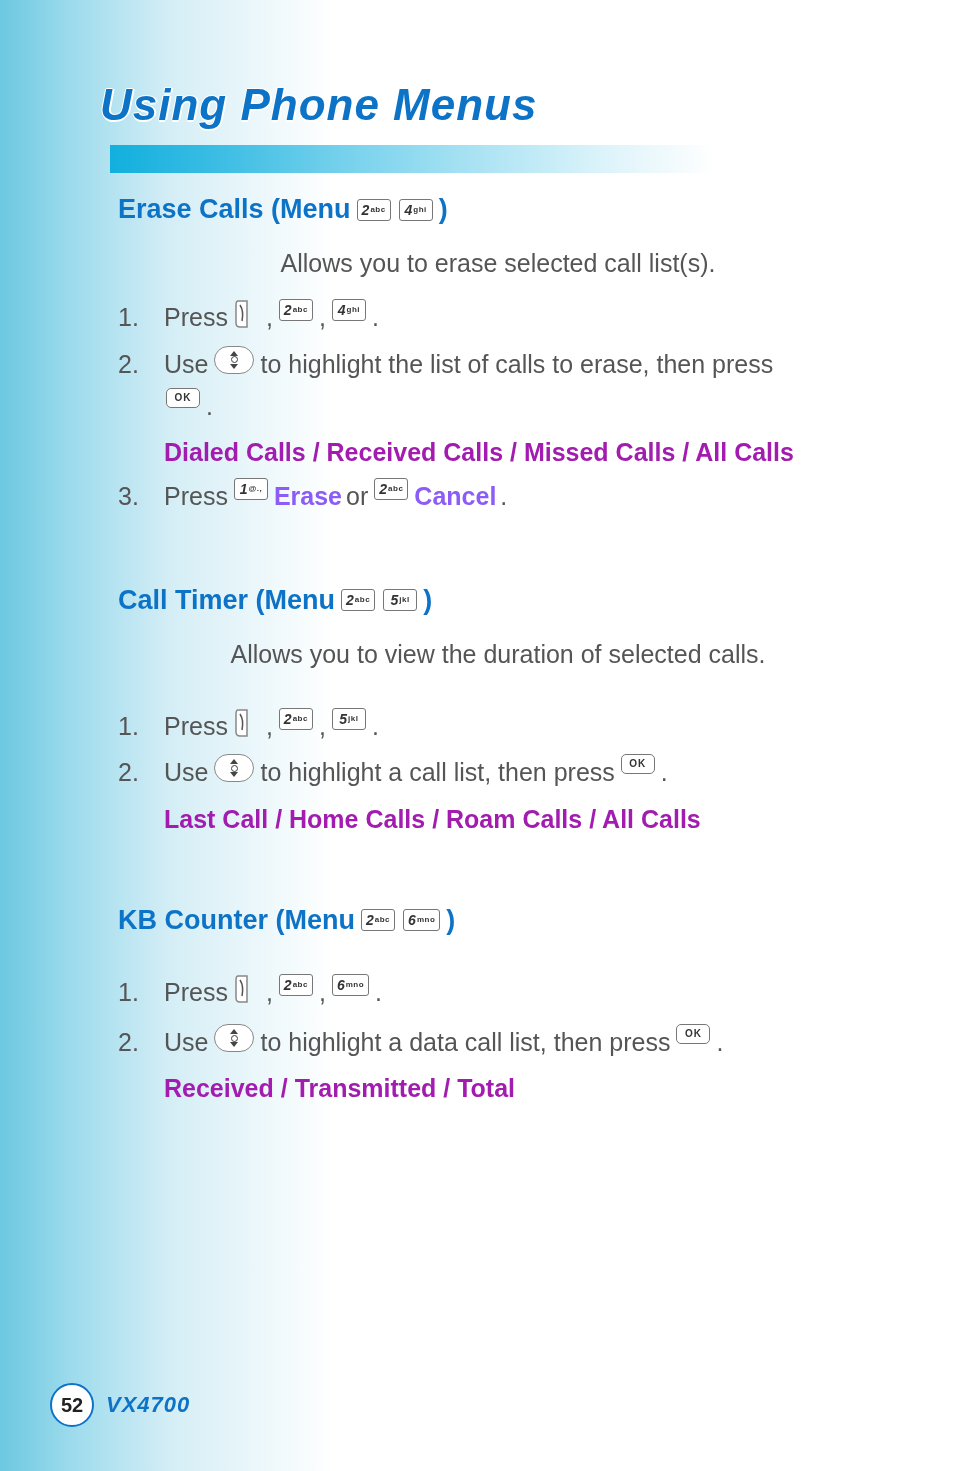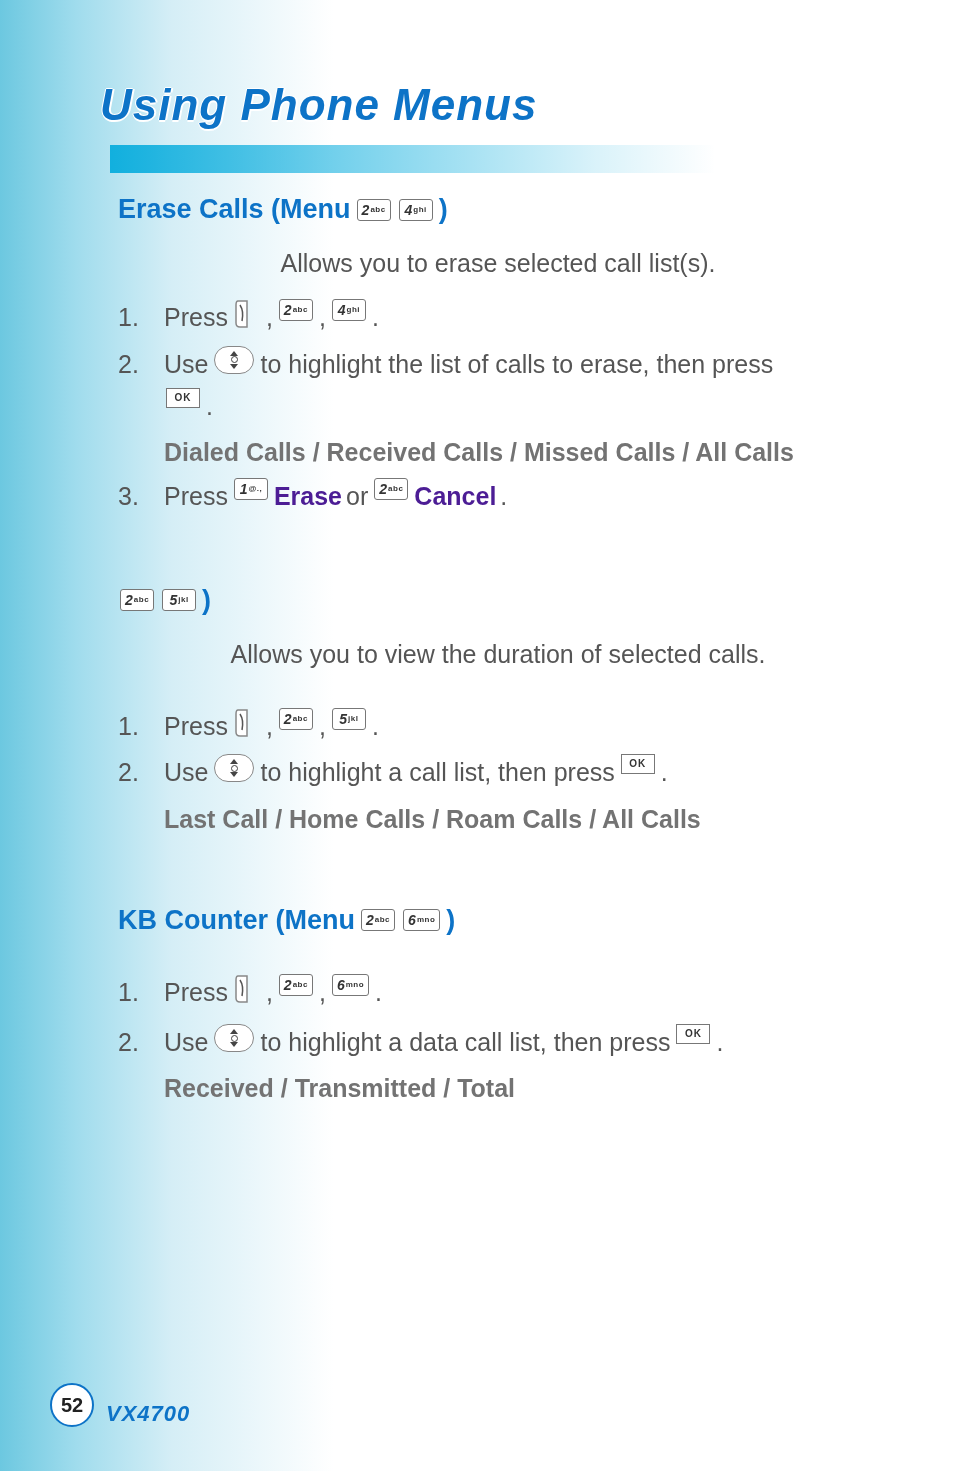--- a/index.html
+++ b/index.html
@@ -77,27 +77,27 @@
     flex: 0 0 46px;
   }
   .li-body {
     flex: 1;
   }
   .li-line {
     display: flex;
     flex-wrap: wrap;
     gap: 4px;
   }
-  .bold { font-weight: 800; color: #4c1d95; }
+  .bold { font-weight: 800; color: #8b5cf6; }
   .options-row {
     margin-top: 8px;
     margin-bottom: 8px;
     margin-left: 46px;
     font-weight: 800;
-    color: #737373;
+    color: #a21caf;
     font-size: 25px;
   }
   .spacer-lg { height: 56px; }
   .spacer-md { height: 36px; }
 
   
   .key {
     display: inline-flex;
     align-items: center;
     justify-content: center;
@@ -110,21 +110,21 @@
     margin: 0 2px;
     font-size: 12px;
     font-weight: 700;
     color: #333;
     vertical-align: middle;
     line-height: 1;
   }
   .key .kbig { font-style: italic; font-size: 14px; margin-right: 1px; }
   .key .ksmall { font-size: 8px; letter-spacing: 0.5px; }
   .key-ok {
-    border-radius: 0;
+    border-radius: 5px;
     min-width: 34px;
     height: 20px;
     font-size: 10px;
     letter-spacing: 1px;
   }
   .softkey {
     display: inline-flex;
     align-items: center;
     justify-content: center;
     width: 26px;
@@ -161,21 +161,21 @@
   .navkey .dot {
     width: 7px; height: 7px; border: 1.5px solid #444; border-radius: 50%;
   }
 
   
   .footer {
     position: absolute;
     left: 50px;
     bottom: 44px;
     display: flex;
-    align-items: flex-end;
+    align-items: center;
     gap: 12px;
   }
   .page-no {
     width: 44px; height: 44px;
     border: 2.5px solid #0d73c7;
     border-radius: 50%;
     display: flex;
     align-items: center;
     justify-content: center;
     font-weight: 800;
@@ -276,20 +276,21 @@
             </span>
           <span class="bold"> Cancel</span>
           <span>.</span>
         </span>
       </li>
     </ol>
 
     <div class="spacer-lg"></div>
 
     <div class="section-heading">
+      <span>Call Timer (Menu </span>
       <span class="key">
           <span class="kbig">2</span>
           <span class="ksmall">abc</span>
         </span>
       <span class="key">
           <span class="kbig">5</span>
           <span class="ksmall">jkl</span>
         </span>
       <span>)</span>
     </div>

